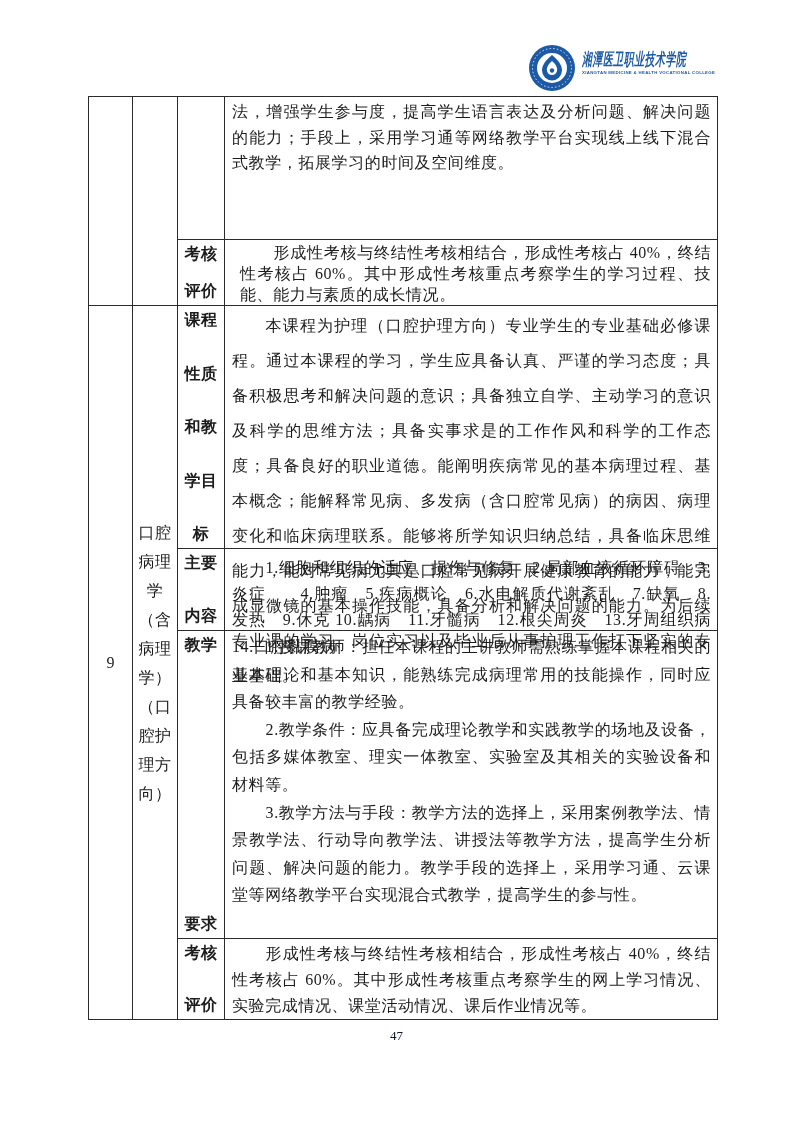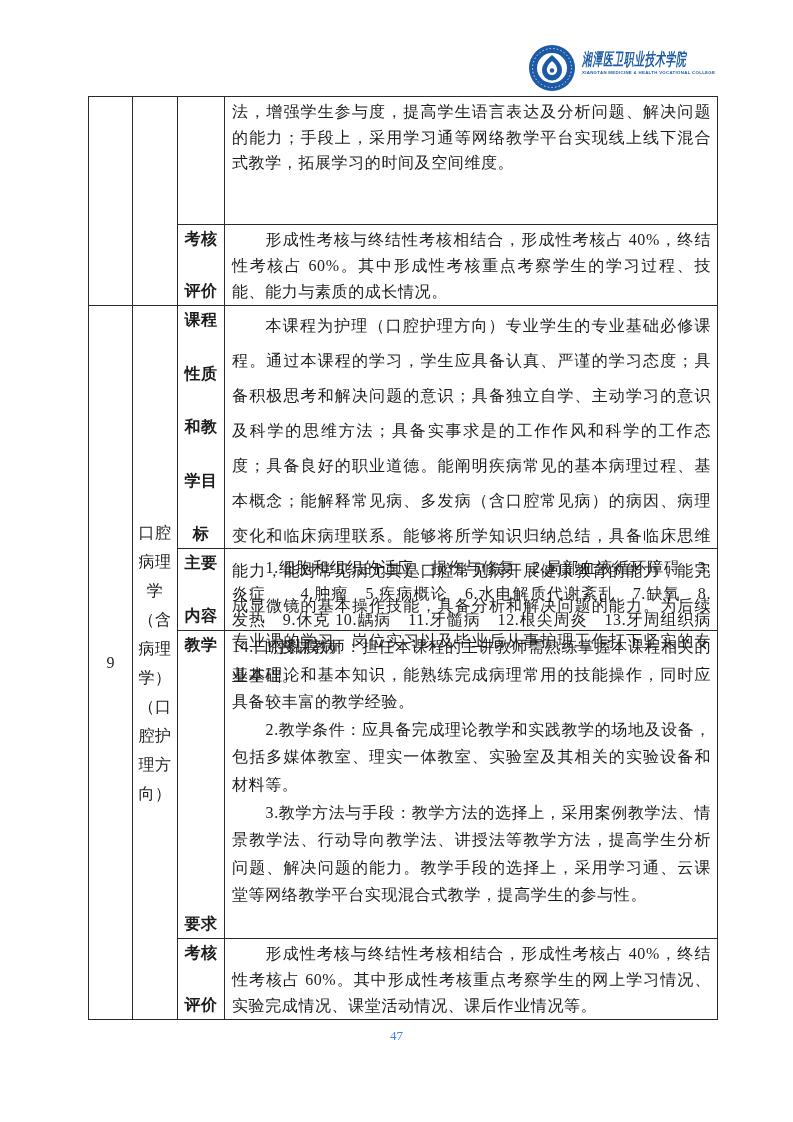--- a/index.html
+++ b/index.html
@@ -32,29 +32,29 @@
   .subrow { display:flex; flex-direction:row; width:100%; }
   .subrow + .subrow { border-top:1px solid #2b2b2b; }
   .col-label { width:47px; flex:0 0 47px; border-right:1px solid #2b2b2b;
     display:flex; flex-direction:column; align-items:center; justify-content:space-between;
     font-weight:bold; line-height:28px; letter-spacing:0.5px; }
   .col-content { flex:1; min-width:0; padding:2px 6px 0 7px; text-align:justify; letter-spacing:0.6px; }
   .col-content p { text-indent:2.1em; }
   .col-content p.noindent { text-indent:0; }
 
   .row-a1 { height:156px; } .row-a1 .col-content { line-height:25.6px; }
-  .row-a2 { flex:1; }      .row-a2 .col-content { line-height:26px; }
+  .row-a2 { flex:1; }      .row-a2 .col-content { line-height:21px;margin-left:8px; }
   .row-b1 { height:242px; } .row-b1 .col-content { line-height:35px; }
   .row-b2 { height:82px; }  .row-b2 .col-content { line-height:26.2px; padding-top:6px; }
   .row-b3 { height:308px; } .row-b3 .col-content { line-height:27.6px; }
   .row-b4 { flex:1; }       .row-b4 .col-content { line-height:26px; }
 
   
   .page-number { position:absolute; left:0; top:1028px; width:793px; text-align:center;
-    font-size:13px; color:#3b82f6; }
+    font-size:13px; color:#0f172a; }
 </style>
 </head>
 <body>
 
 <div class="page">
 
   <div class="header-logo">
     <svg class="logo-mark" viewBox="0 0 48 48">
       <circle cx="24" cy="24" r="23" fill="#1d5aa6"></circle>
       <circle cx="24" cy="24" r="19.5" fill="none" stroke="#ffffff" stroke-width="0.8" stroke-dasharray="1.5 2.2"></circle>

